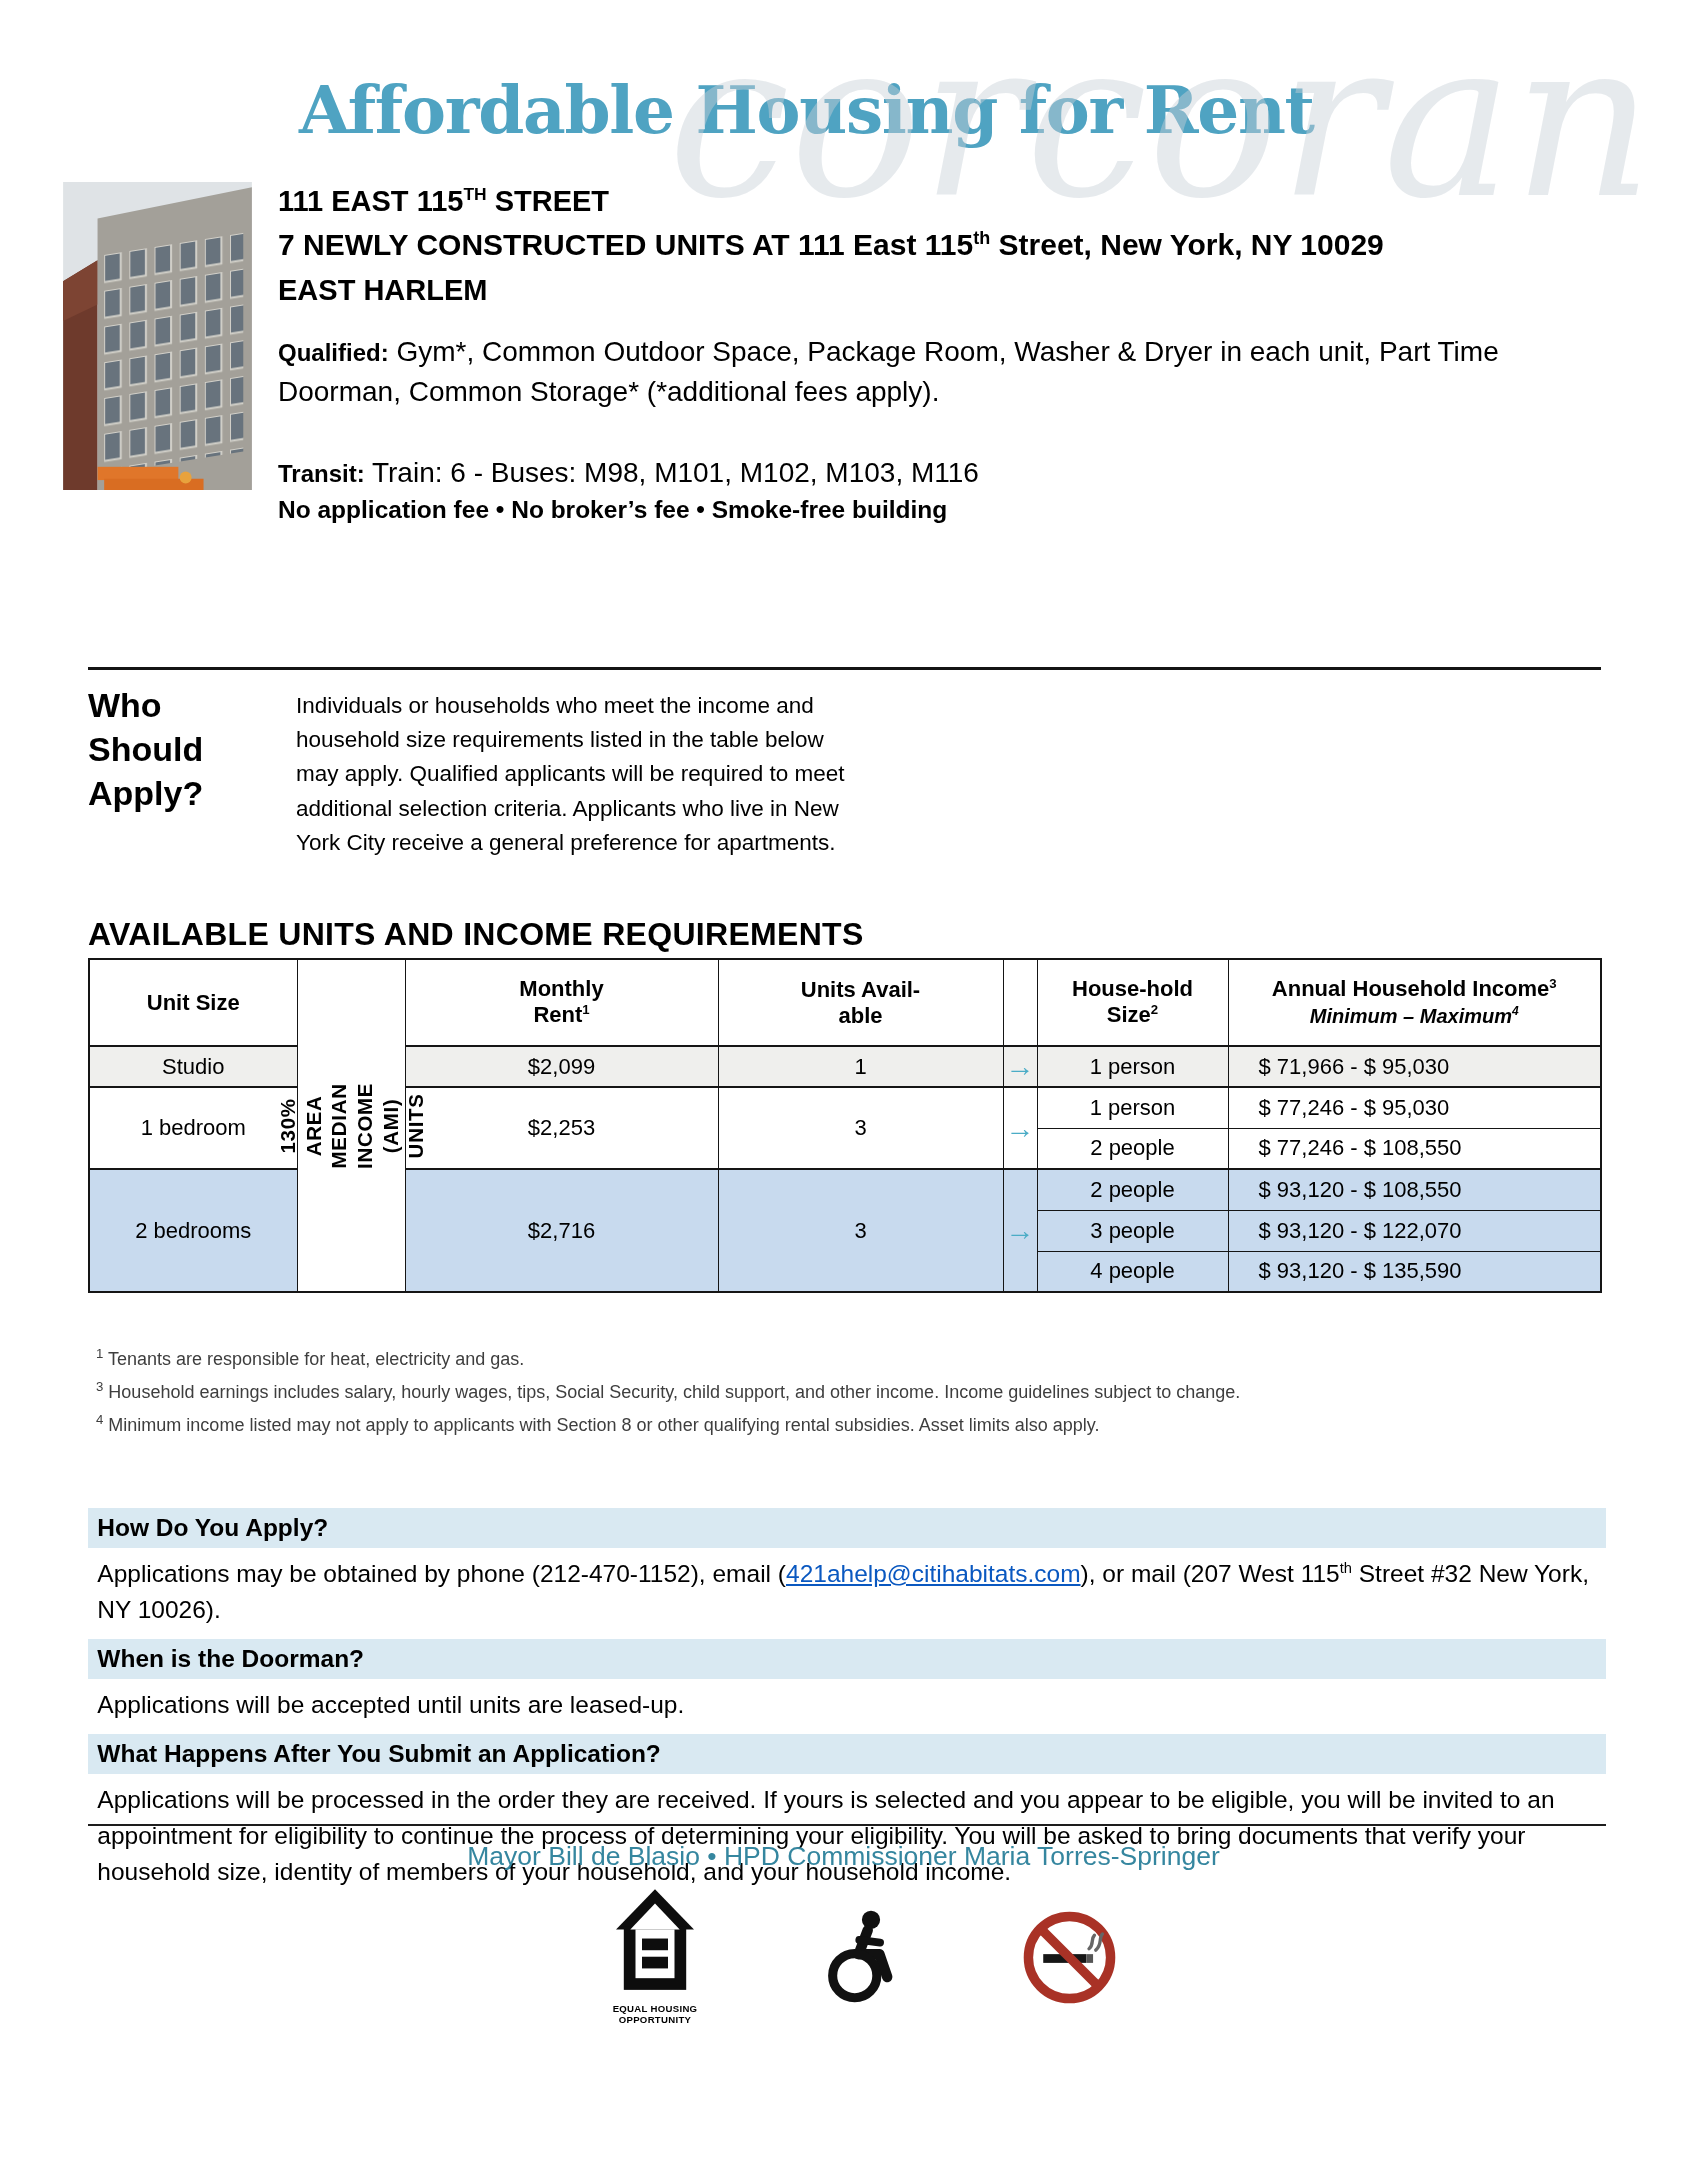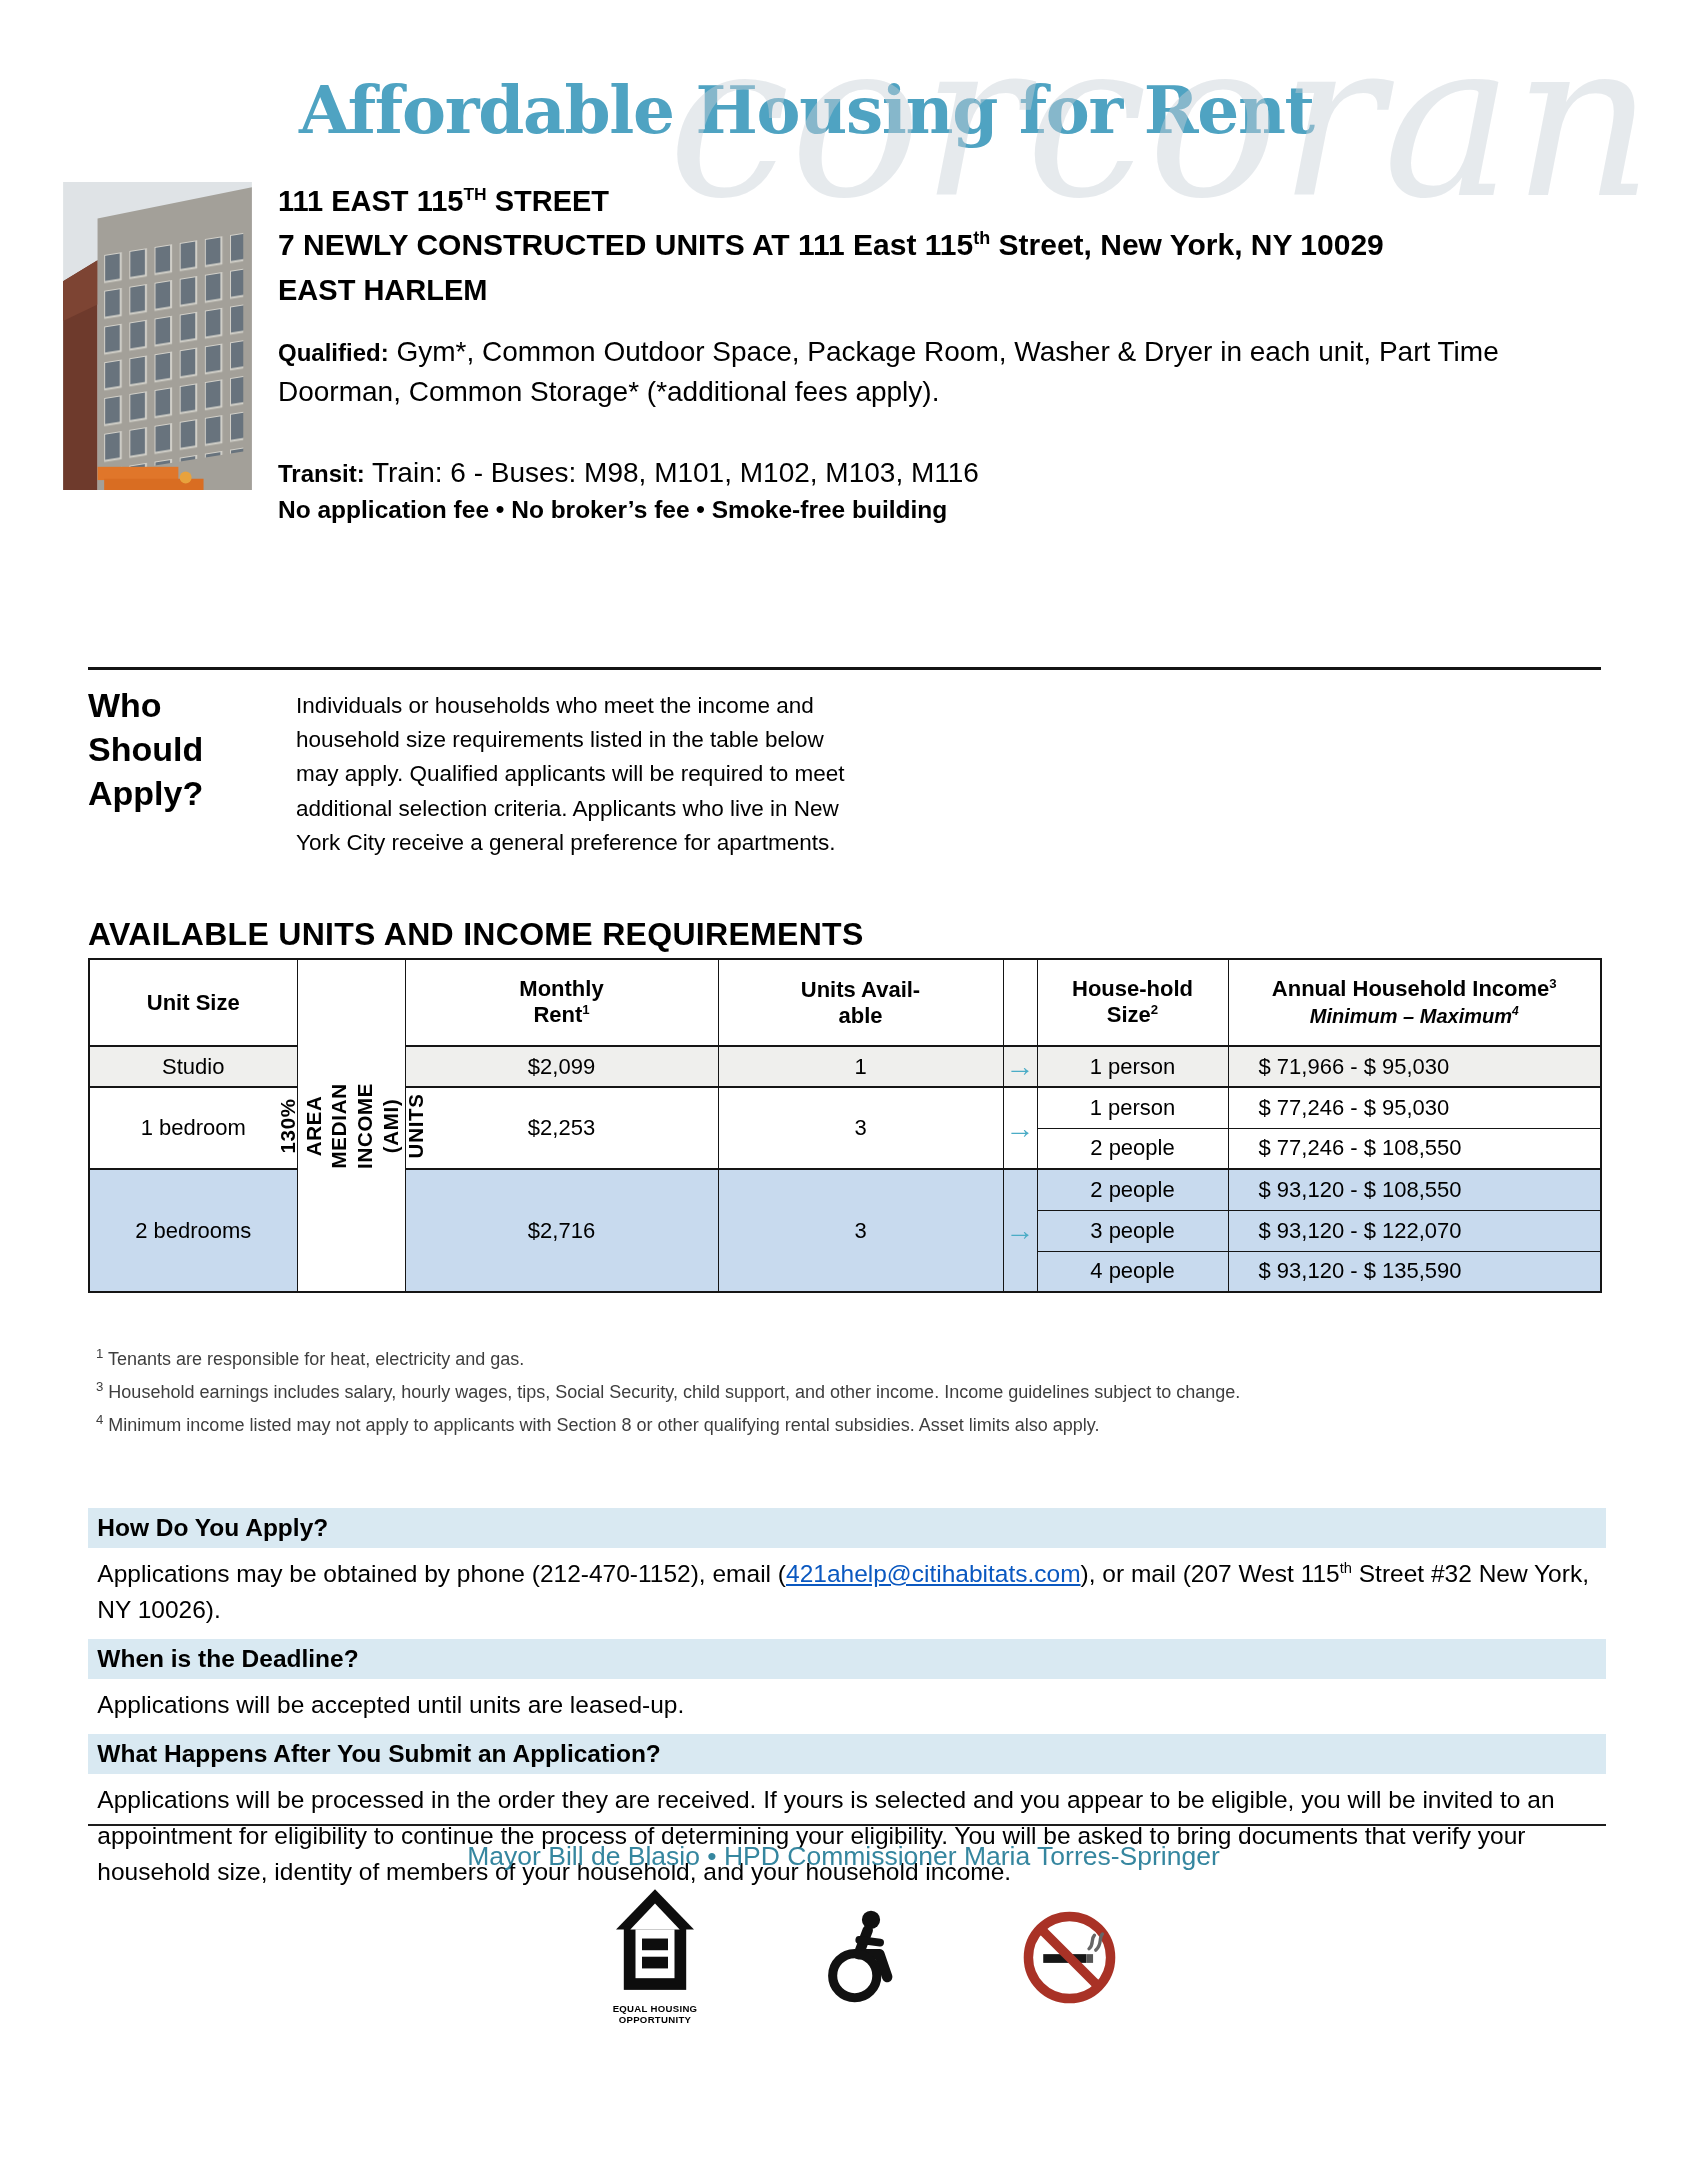--- a/index.html
+++ b/index.html
@@ -211,21 +211,21 @@
     <div><sup>1</sup> <span>Tenants are responsible for heat, electricity and gas.</span></div>
     <div><sup>3</sup> <span>Household earnings includes salary, hourly wages, tips, Social Security, child support, and other income. Income guidelines subject to change.</span></div>
     <div><sup>4</sup> <span>Minimum income listed may not apply to applicants with Section 8 or other qualifying rental subsidies. Asset limits also apply.</span></div>
   </div>
 
   <div class="sections">
     <div class="bar">How Do You Apply?</div>
     <div class="sec-para">
       <span>Applications may be obtained by phone (212-470-1152), email (</span><a class="email" href="#">421ahelp@citihabitats.com</a><span>), or mail (207 West 115</span><sup>th</sup><span> Street #32 New York, NY 10026).</span>
     </div>
-    <div class="bar">When is the Deadline?</div>
+    <div class="bar">When is the Doorman?</div>
     <div class="sec-para">Applications will be accepted until units are leased-up.</div>
     <div class="bar">What Happens After You Submit an Application?</div>
     <div class="sec-para">Applications will be processed in the order they are received. If yours is selected and you appear to be eligible, you will be invited to an appointment for eligibility to continue the process of determining your eligibility. You will be asked to bring documents that verify your household size, identity of members of your household, and your household income.</div>
   </div>
 
   <div class="rule2"></div>
   <div class="mayor">Mayor Bill de Blasio • HPD Commissioner Maria Torres-Springer</div>
 
   <div class="logos">
 

